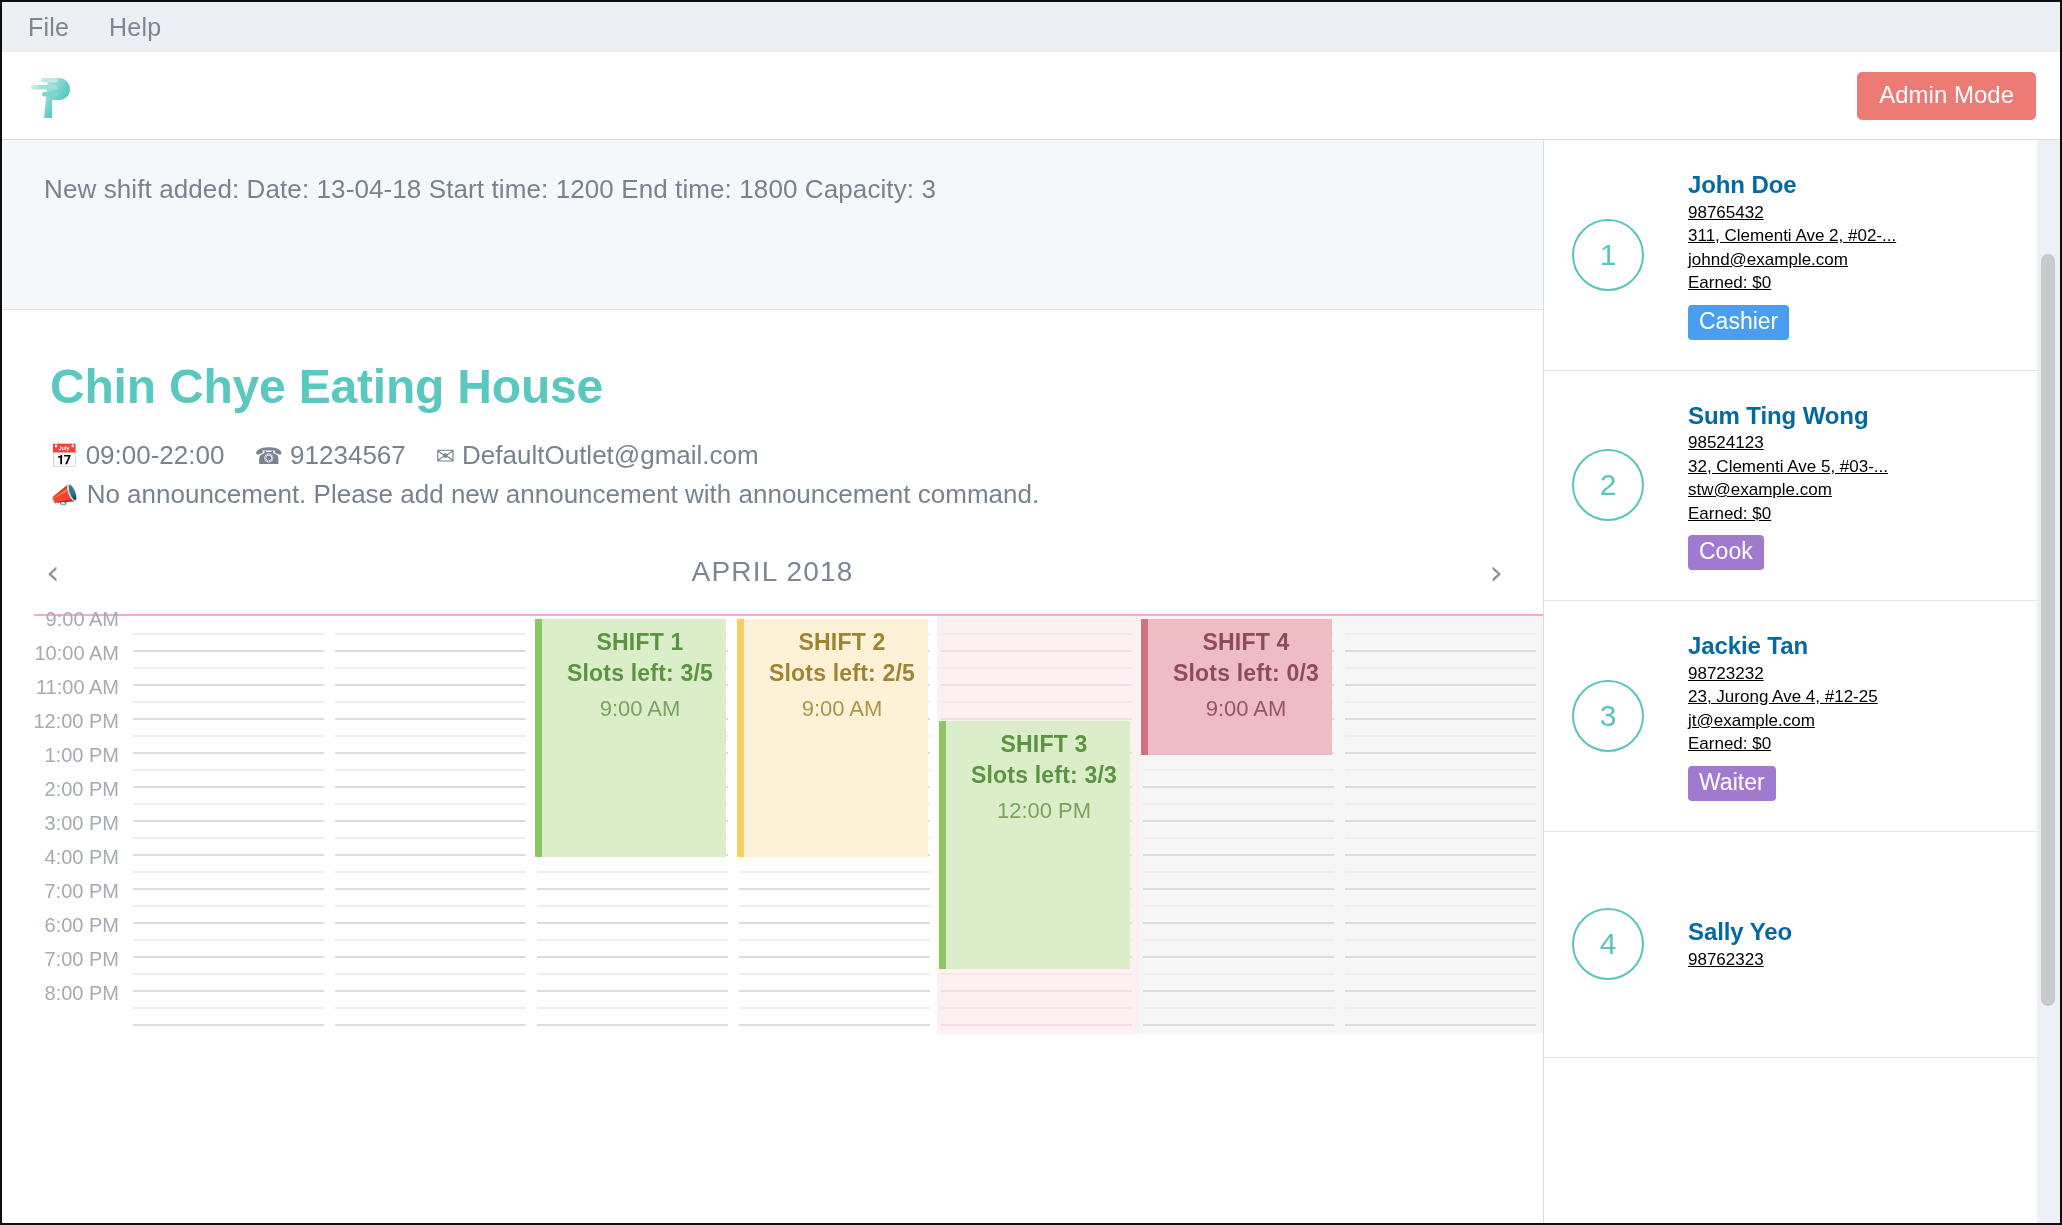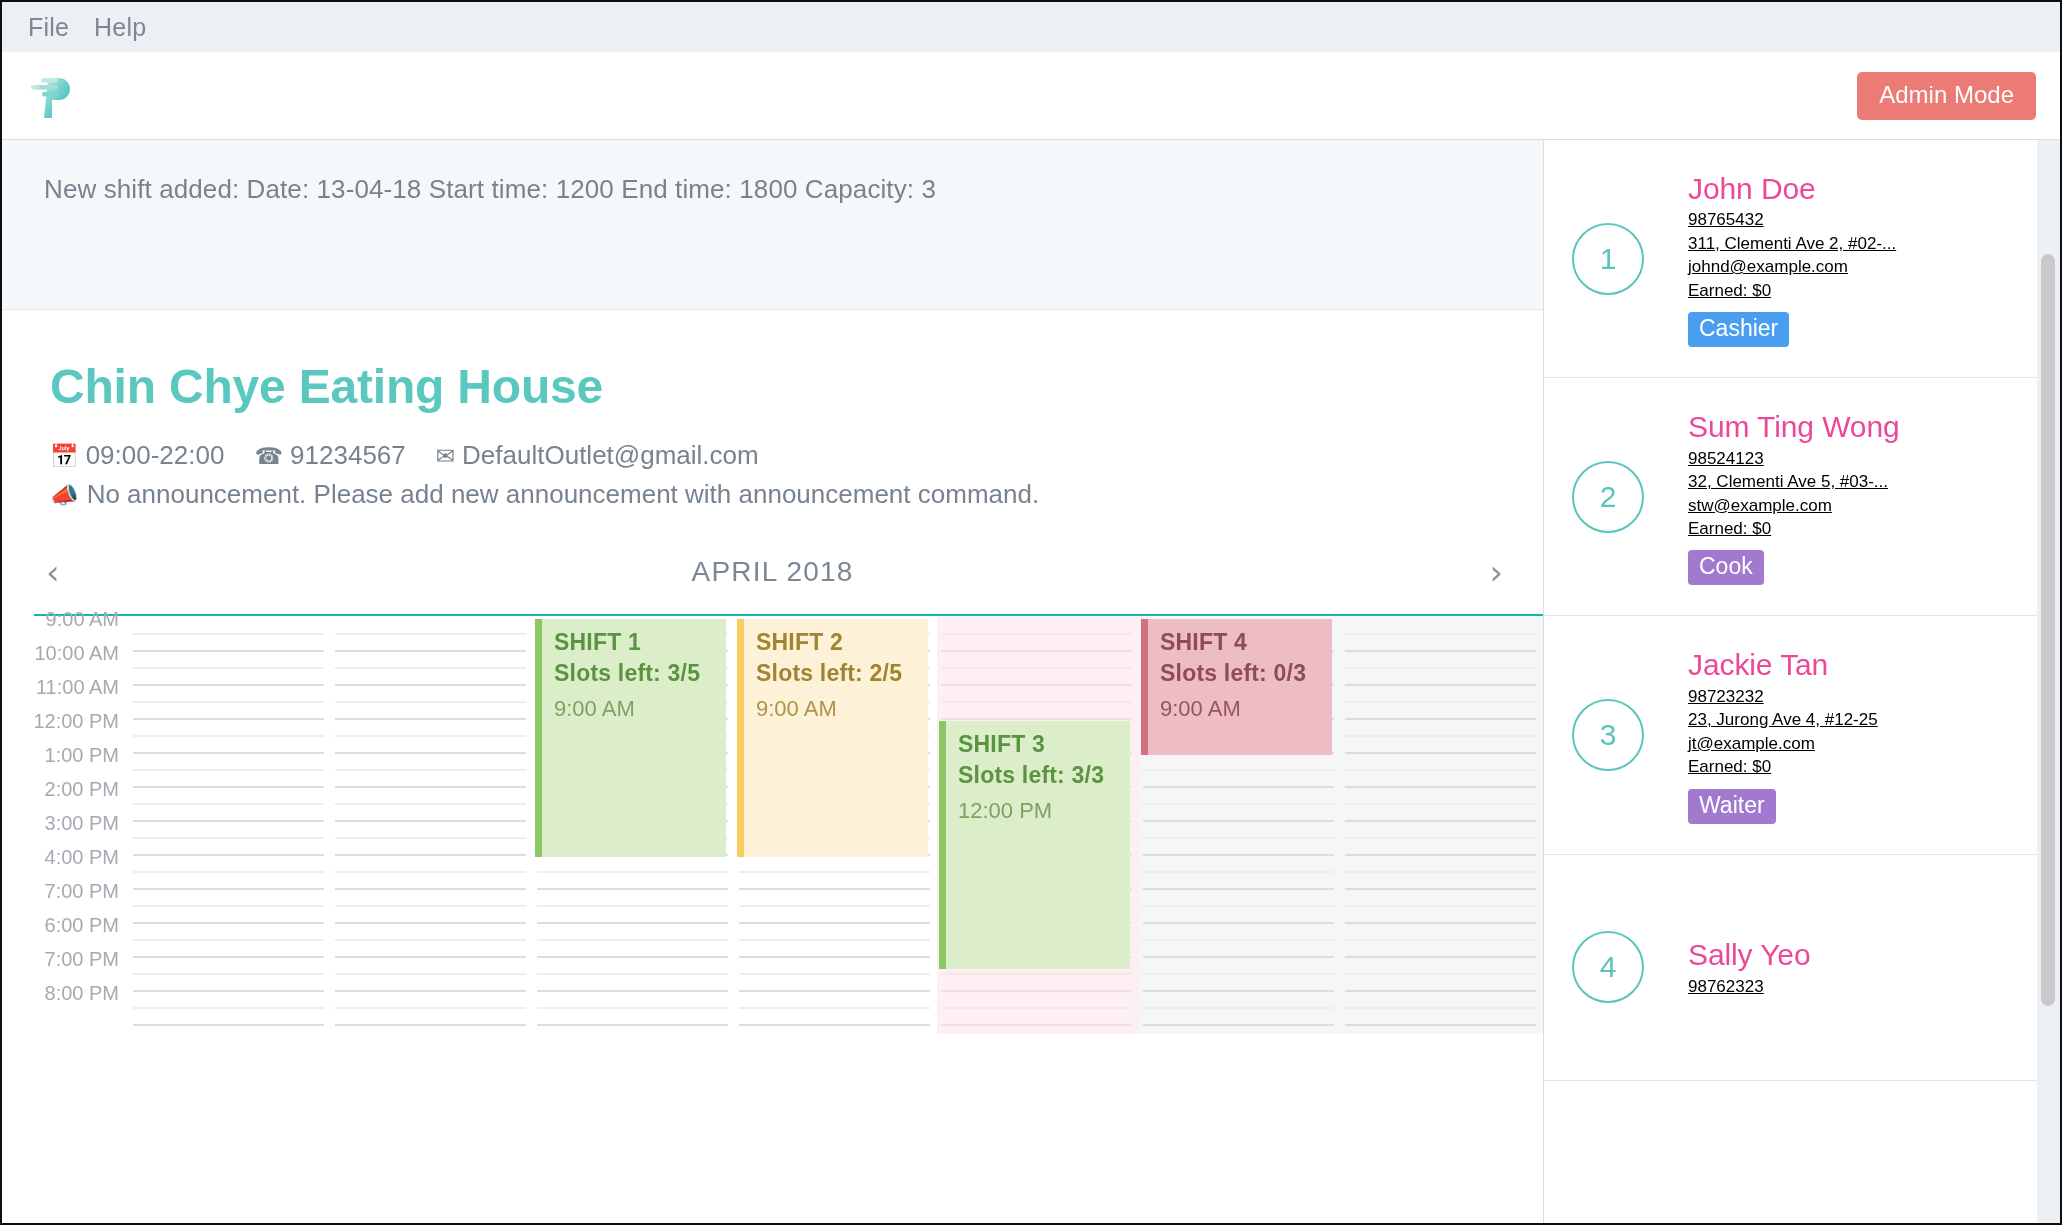--- a/index.html
+++ b/index.html
@@ -21,21 +21,21 @@
     overflow: hidden;
   }
 
   
   .menubar {
     height: 50px;
     background: #eceff3;
     display: flex;
     align-items: center;
     padding-left: 26px;
-    gap: 25px;
+    gap: 40px;
     flex-shrink: 0;
   }
   .menubar .menu-item {
     font-size: 25px;
     color: #7b8794;
     letter-spacing: .2px;
     cursor: default;
   }
 
   
@@ -166,22 +166,23 @@
     flex: 1;
     text-align: center;
     font-size: 25px;
     color: #9aa3ad;
   }
   .cal-head .dayh.today { color: #e05a52; }
 
   .cal-grid {
     display: flex;
     position: relative;
-    border-top: 2px solid #14b8a6;
+    border-top: 2px solid #f9a8d4;
     height: 420px;
+    text-align: center;
   }
   .time-col {
     width: 95px;
     flex-shrink: 0;
     position: relative;
   }
   .time-lbl {
     position: absolute;
     right: 10px;
     font-size: 20px;
@@ -293,23 +294,23 @@
     align-items: center;
     justify-content: center;
     margin-left: 28px;
     flex-shrink: 0;
   }
   .emp-info {
     margin-left: 44px;
     min-width: 0;
   }
   .emp-name {
-    font-size: 30px;
-    font-weight: normal;
-    color: #ec4899;
+    font-size: 24px;
+    font-weight: bold;
+    color: #0369a1;
     line-height: 1.28;
     letter-spacing: -.1px;
   }
   .emp-line {
     font-size: 17px;
     color: #000000;
     line-height: 1.38;
     white-space: nowrap;
     text-decoration: underline;
   }

